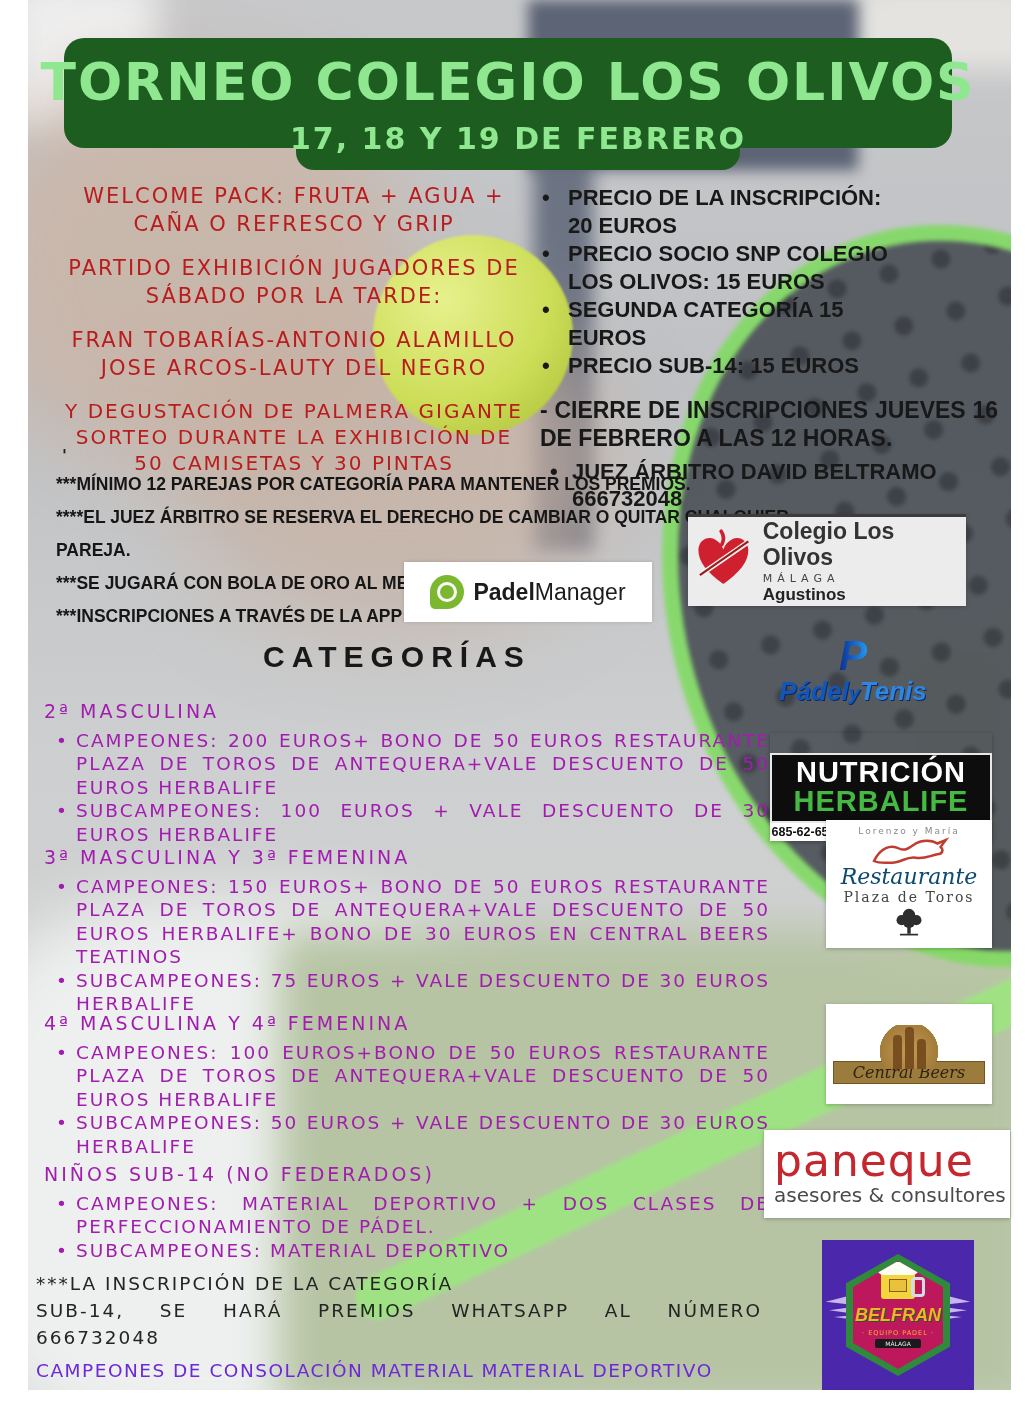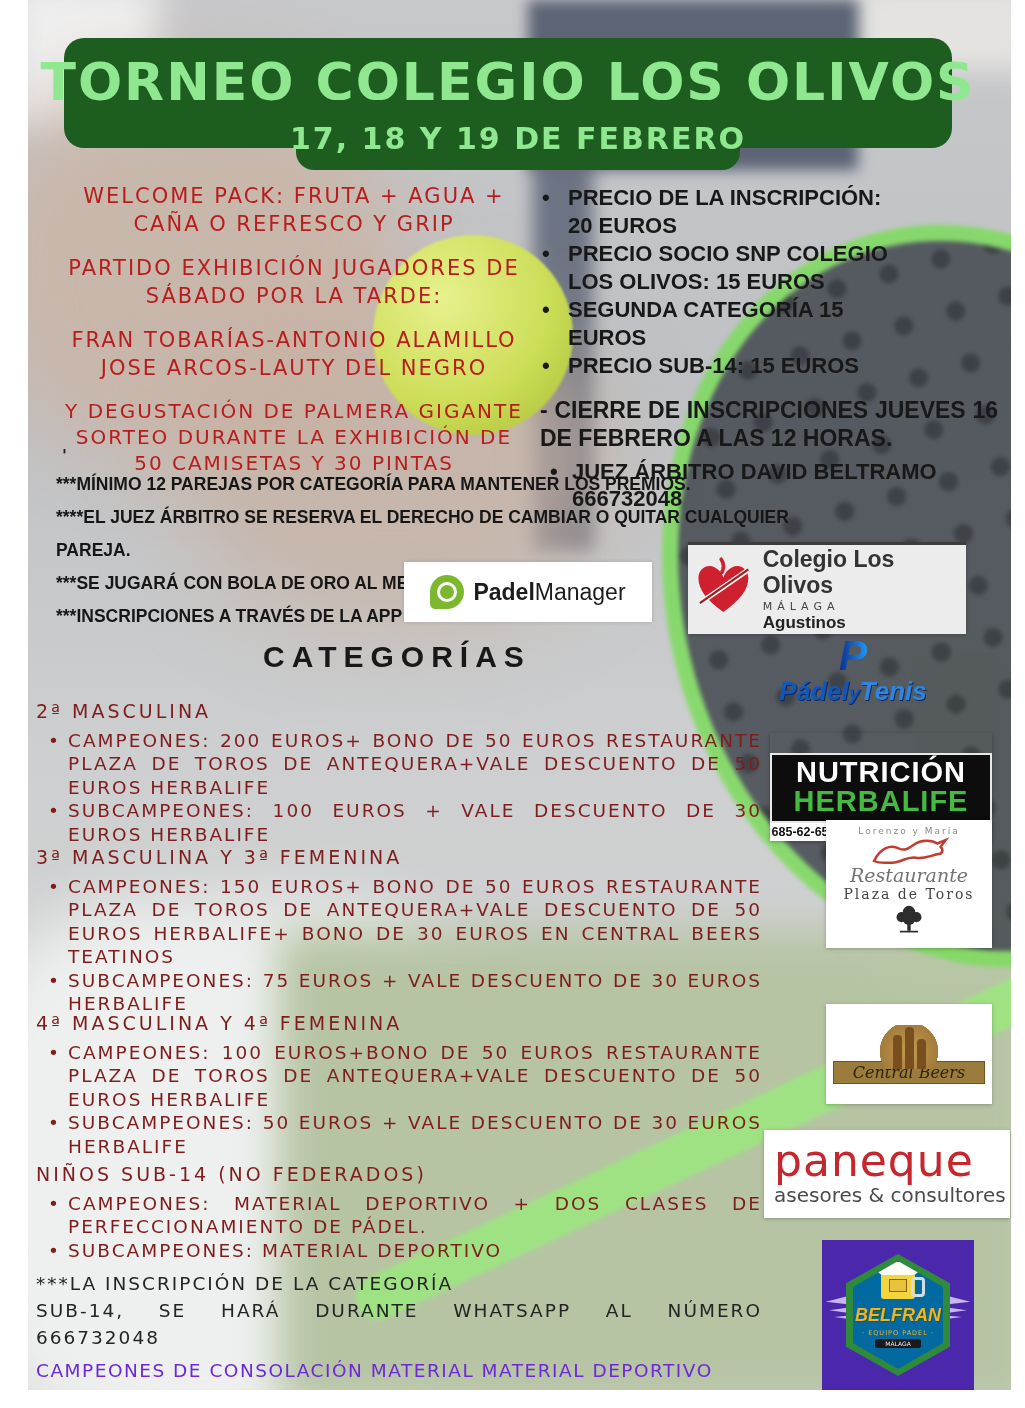--- a/index.html
+++ b/index.html
@@ -65,21 +65,21 @@
   .padelmanager{position:absolute;left:404px;top:562px;width:248px;height:60px;background:#fff;
                 z-index:2;display:flex;align-items:center;justify-content:center;gap:9px;
                 box-shadow:0 0 4px rgba(0,0,0,.15);}
   .pm-icon{width:34px;height:34px;background:#7cb82f;border-radius:50% 50% 50% 16%;
            display:flex;align-items:center;justify-content:center;}
   .pm-ring{width:14px;height:14px;border:3px solid #ffffff;border-radius:50%;}
   .pm-name{font-family:"Liberation Sans",sans-serif;font-size:23px;color:#1c1c1c;}
   .pm-name .b{font-weight:bold;}
 
   
-  .colegio{position:absolute;left:688px;top:542px;width:278px;height:92px;background:#ececec;
+  .colegio{position:absolute;left:688px;top:514px;width:278px;height:92px;background:#ececec;
            border-top:3px solid #3c3c3c;z-index:2;display:flex;align-items:center;gap:10px;
            padding:0 6px;box-sizing:border-box;box-shadow:0 1px 4px rgba(0,0,0,.2);}
   .colegio-text{display:flex;flex-direction:column;line-height:1.15;}
   .colegio-name{font-family:"Liberation Sans",sans-serif;font-size:23px;font-weight:bold;color:#333;}
   .colegio-city{font-size:11px;letter-spacing:5px;color:#444;margin-top:2px;}
   .colegio-order{font-family:"Liberation Sans",sans-serif;font-size:17px;font-weight:bold;color:#222;}
 
   
   .padelytenis{position:absolute;left:744px;top:636px;width:218px;height:76px;z-index:2;
                display:flex;flex-direction:column;align-items:center;font-style:italic;
@@ -90,22 +90,22 @@
   .pyt-name{font-size:26px;font-weight:bold;color:#1257b8;text-shadow:1px 1px 0 #0a2a66;}
   .pyt-name .t2{font-size:20px;}
   .pyt-name .t3{color:#2e86e0;}
 
   
   .cats-heading{position:absolute;left:247px;top:640px;width:300px;z-index:2;text-align:center;
                 font-family:"Liberation Sans",sans-serif;font-weight:bold;font-size:30px;
                 letter-spacing:7px;color:#181818;}
 
   
-  .cat{position:absolute;left:36px;width:726px;z-index:2;font-size:18.5px;letter-spacing:2px;
-       line-height:23.5px;color:#7f1d1d;}
+  .cat{position:absolute;left:44px;width:726px;z-index:2;font-size:18.5px;letter-spacing:2px;
+       line-height:23.5px;color:#a21caf;}
   .cat h3{margin:0 0 5px 0;font-size:19px;font-weight:normal;letter-spacing:3px;}
   .cat-li{position:relative;padding-left:32px;text-align:justify;}
   .cat-li::before{content:"\2022";position:absolute;left:12px;top:0;}
   .cat-s0{top:700px;} .cat-s1{top:846px;} .cat-s2{top:1012px;} .cat-s3{top:1163px;}
 
   .footnote{position:absolute;left:36px;top:1270px;width:726px;z-index:2;font-size:18.5px;
             letter-spacing:2px;line-height:27px;color:#242424;}
   .footnote .jline{text-align:justify;text-align-last:justify;}
   .consolation{position:absolute;left:36px;top:1360px;width:740px;z-index:2;font-size:18.5px;
                letter-spacing:1.5px;color:#6d28d9;}
@@ -116,21 +116,21 @@
              box-shadow:0 1px 4px rgba(0,0,0,.3);}
   .hb-black{background:#0d0d0d;border:2px solid #e8e8e8;padding:3px 4px 5px 4px;line-height:1.0;margin-top:20px;}
   .hb-l1{color:#ffffff;font-size:29px;letter-spacing:1px;}
   .hb-l2{color:#45b942;font-size:29px;letter-spacing:1px;}
   .hb-strip{background:#ffffff;color:#111;font-size:12.5px;font-weight:bold;padding:2px 0;}
 
   .plaza{position:absolute;left:826px;top:820px;width:166px;height:128px;background:#ffffff;z-index:2;
          display:flex;flex-direction:column;align-items:center;padding-top:6px;box-sizing:border-box;
          box-shadow:0 1px 4px rgba(0,0,0,.25);}
   .plaza-top{font-size:9px;letter-spacing:2px;color:#8a8a8a;}
-  .plaza-script{font-family:"DejaVu Serif",serif;font-style:italic;font-size:19px;color:#737373;margin-top:-2px;}
+  .plaza-script{font-family:"DejaVu Serif",serif;font-style:italic;font-size:22px;color:#0c4a6e;margin-top:-2px;}
   .plaza-name{font-family:"DejaVu Serif",serif;font-size:14px;letter-spacing:2px;color:#444;}
 
   .centralbeers{position:absolute;left:826px;top:1004px;width:166px;height:100px;background:#ffffff;z-index:2;
                 display:flex;flex-direction:column;align-items:center;justify-content:center;
                 box-shadow:0 1px 4px rgba(0,0,0,.25);}
   .cb-emblem{position:relative;width:64px;height:44px;display:flex;align-items:flex-end;justify-content:center;gap:3px;
              background:radial-gradient(circle at 50% 60%,#c59a52 0%,#a37c3a 70%,transparent 71%);}
   .cb-bottle{width:9px;background:#7a4f1f;border-radius:4px 4px 0 0;}
   .cb-b1{height:34px;} .cb-b2{height:42px;} .cb-b3{height:30px;}
   .cb-ribbon{margin-top:-8px;width:150px;background:#9c7c3c;border:1px solid #6e5526;text-align:center;
@@ -142,21 +142,21 @@
   .pq-name{font-size:44px;line-height:40px;color:#c5272e;letter-spacing:1px;}
   .pq-tag{font-size:20px;color:#4a4a4a;margin-top:2px;}
 
   .belfran{position:absolute;left:822px;top:1240px;width:152px;height:150px;background:#4b28ab;z-index:2;
            display:flex;align-items:center;justify-content:center;}
   .bf-wing{position:absolute;top:48px;width:34px;height:36px;}
   .bf-wing.left{left:2px;} .bf-wing.right{right:2px;transform:scaleX(-1);}
   .bf-hex{position:relative;width:104px;height:122px;background:#2f8a3c;
           clip-path:polygon(50% 0,100% 24%,100% 76%,50% 100%,0 76%,0 24%);
           display:flex;align-items:center;justify-content:center;}
-  .bf-hex-in{width:90px;height:108px;background:#0369a1;
+  .bf-hex-in{width:90px;height:108px;background:#be185d;
              clip-path:polygon(50% 0,100% 24%,100% 76%,50% 100%,0 76%,0 24%);
              display:flex;flex-direction:column;align-items:center;}
   .bf-mug{position:relative;margin-top:10px;width:34px;height:28px;background:#f3d53c;border-radius:3px;}
   .bf-foam{position:absolute;left:-4px;top:-9px;width:42px;height:13px;background:#fdfdf4;border-radius:8px;}
   .bf-handle{position:absolute;right:-10px;top:6px;width:8px;height:14px;border:3px solid #cfdde6;border-radius:4px;}
   .bf-house{position:absolute;left:8px;top:8px;width:16px;height:11px;background:#e8c23a;border:1px solid #8a5a16;}
   .bf-name{font-family:"Liberation Sans",sans-serif;font-style:italic;font-weight:bold;font-size:18px;
            color:#f3b229;margin-top:6px;text-shadow:1px 1px 0 #1b5e20;}
   .bf-team{font-size:6.5px;color:#f3b229;letter-spacing:1px;margin-top:3px;}
   .bf-city{font-size:6px;color:#eee;background:#1a1a1a;padding:1px 10px;margin-top:2px;border-radius:2px;}
@@ -263,21 +263,21 @@
   </section>
 
   <section class="cat cat-s3">
     <h3>NIÑOS SUB-14 (NO FEDERADOS)</h3>
     <div class="cat-li">CAMPEONES: MATERIAL DEPORTIVO + DOS CLASES DE PERFECCIONAMIENTO DE PÁDEL.</div>
     <div class="cat-li">SUBCAMPEONES: MATERIAL DEPORTIVO</div>
   </section>
 
   <div class="footnote">
     <div>***LA INSCRIPCIÓN DE LA CATEGORÍA</div>
-    <div class="jline">SUB-14, SE HARÁ DURANTE WHATSAPP AL NÚMERO</div>
+    <div class="jline">SUB-14, SE HARÁ PREMIOS WHATSAPP AL NÚMERO</div>
     <div>666732048</div>
   </div>
   <div class="consolation">CAMPEONES DE CONSOLACIÓN MATERIAL MATERIAL DEPORTIVO</div>
 
   <div class="herbalife">
     <div class="hb-black">
       <div class="hb-l1">NUTRICIÓN</div>
       <div class="hb-l2">HERBALIFE</div>
     </div>
     <div class="hb-strip">685-62-65-56 Miembro Independiente</div>

